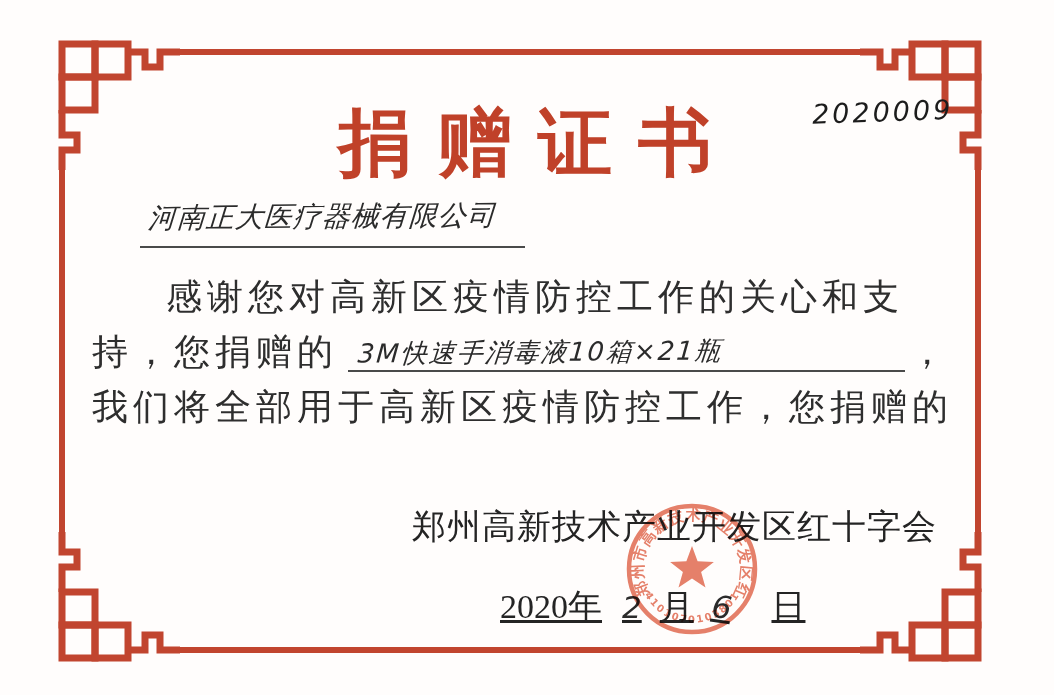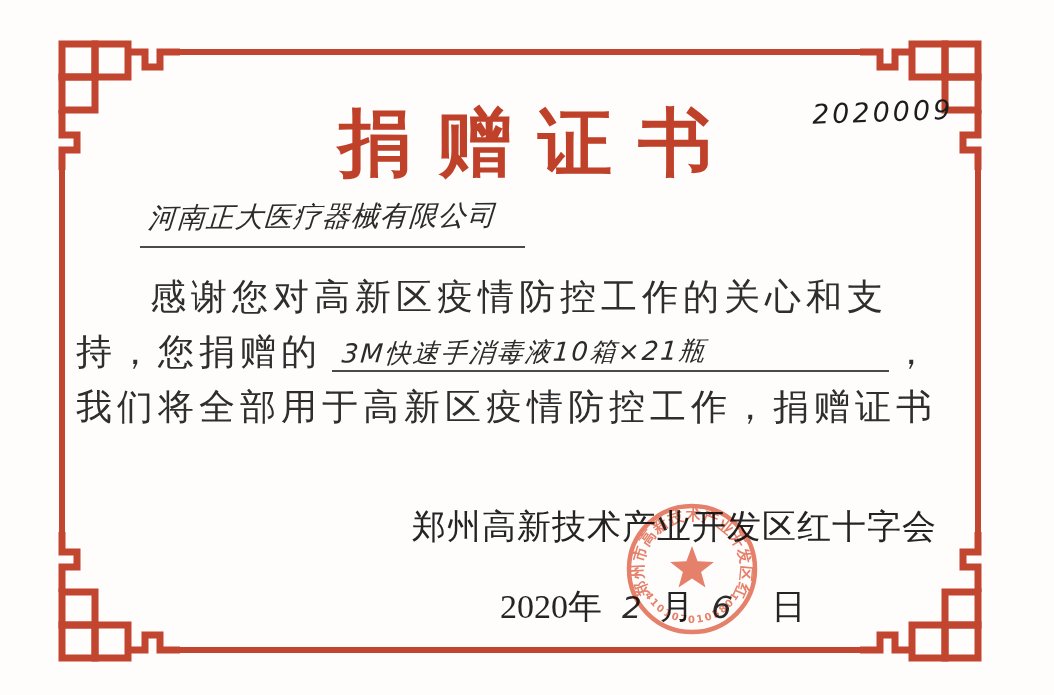--- a/index.html
+++ b/index.html
@@ -47,21 +47,21 @@
     position:absolute;left:140px;top:198px;width:385px;height:48px;
     border-bottom:2px solid #4a4a4a;
   }
   .recipient-line .hand{
     font-size:28px;letter-spacing:1px;display:inline-block;
     transform:rotate(-0.5deg) skewX(-4deg);padding-left:8px;
   }
 
   
   .body-text{
-    position:absolute;left:76px;top:270px;width:858px;
+    position:absolute;left:92px;top:270px;width:858px;
     font-size:36px;color:#2e2e2e;letter-spacing:5px;
   }
   .body-text .line{height:55px;line-height:55px;white-space:nowrap;}
   .line-1{text-indent:74px;}
   .line-2{display:flex;align-items:flex-end;}
   .line-2 .fill{
     flex:1;border-bottom:2px solid #4a4a4a;margin:0 4px 8px 10px;
     height:42px;line-height:42px;
   }
   .line-2 .fill .hand{
@@ -70,21 +70,21 @@
   }
 
   
   .issuer{
     position:absolute;left:412px;top:504px;
     font-size:34px;color:#242424;letter-spacing:1px;white-space:nowrap;
   }
   .date-row{
     position:absolute;left:500px;top:584px;
     display:inline-flex;align-items:baseline;
-    font-size:34px;color:#242424;white-space:nowrap;
+    font-size:34px;color:#242424;white-space:nowrap;text-decoration:underline;
   }
   .date-row .hand-num{
     font-family:"DejaVu Sans", sans-serif;font-style:italic;
     font-size:31px;color:#2b2b2b;display:inline-block;
   }
   .d-gap-s{margin-left:20px;}
   .d-gap-m{margin-left:18px;}
   .d-gap-l{margin-left:40px;}
   .hand-day{transform:rotate(8deg);font-size:36px;}
 
@@ -149,21 +149,21 @@
 
 <div class="body-text">
   <div class="line line-1">感谢您对高新区疫情防控工作的关心和支</div>
   <div class="line line-2">
     <span>持，您捐赠的</span>
     <span class="fill">
       <span class="hand">3M快速手消毒液10箱×21瓶</span>
     </span>
     <span>，</span>
   </div>
-  <div class="line">我们将全部用于高新区疫情防控工作，捐赠证书</div>
+  <div class="line">我们将全部用于高新区疫情防控工作，您捐赠的</div>
 </div>
 
 <div class="issuer">郑州高新技术产业开发区红十字会</div>
 
 <div class="date-row">
   <span>2020</span>
     <span>年</span>
   <span class="hand-num d-gap-s">2</span>
   <span class="d-gap-m">月</span>
   <span class="hand-num hand-day d-gap-m">6</span>

